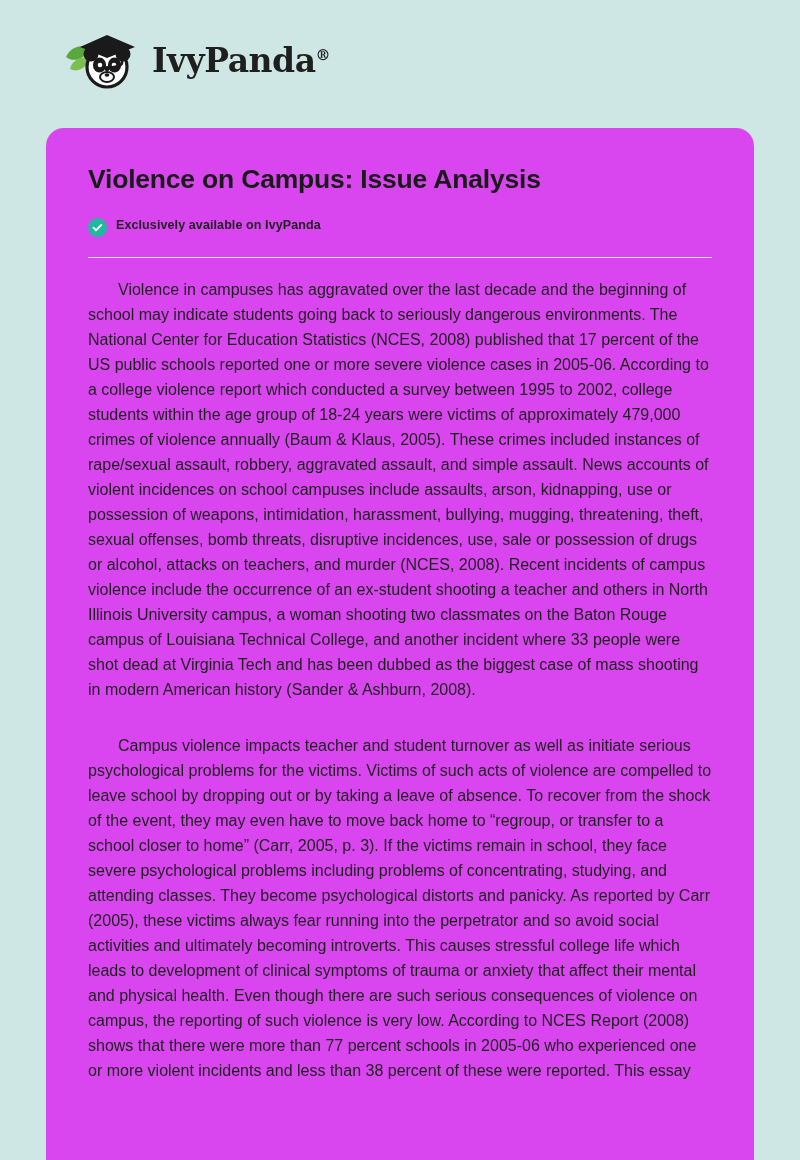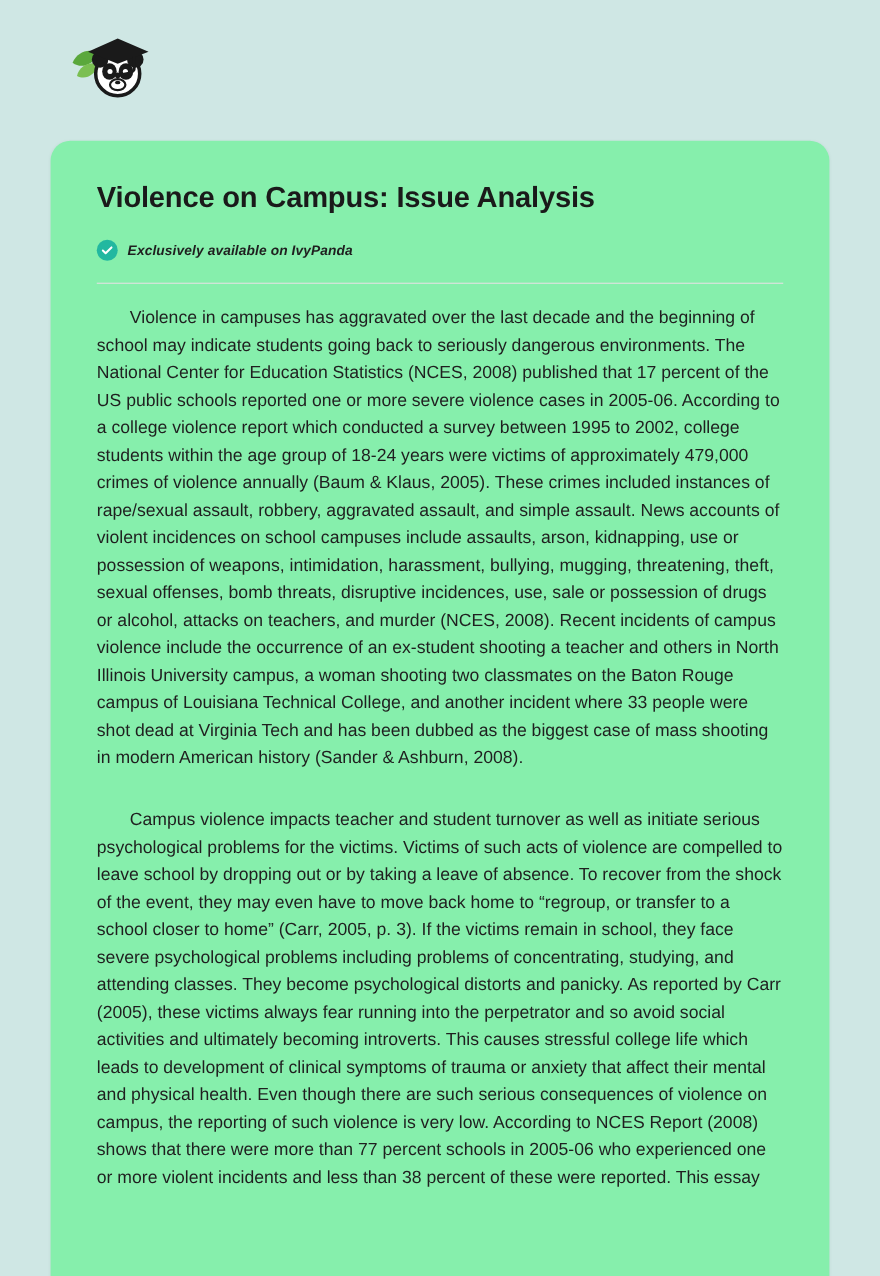--- a/index.html
+++ b/index.html
@@ -59,41 +59,40 @@
     vertical-align: super;
     font-weight: bold;
   }
 
   
   .card {
     position: absolute;
     left: 46px;
     top: 128px;
     width: 708px;
-    background: #86efac;
+    background: #d946ef;
     border-radius: 18px 18px 0 0;
     box-sizing: border-box;
     padding: 34px 42px 0 42px;
     min-height: 1032px;
     box-shadow: 0 1px 3px rgba(0,0,0,0.05);
   }
   h1.doc-title {
     margin: 0;
     font-size: 26.5px;
     line-height: 1.3;
     font-weight: bold;
     color: #1a1a1a;
     letter-spacing: -0.2px;
     font-family: "Liberation Sans", sans-serif;
   }
   .exclusive-row {
     display: flex;
-    align-items: center;
+    align-items: flex-start;
     margin-top: 22px;
-    font-style: italic;
   }
   .check-badge {
     width: 19px;
     height: 19px;
     border-radius: 50%;
     background: #22b8a0;
     display: inline-flex;
     align-items: center;
     justify-content: center;
     margin-right: 9px;
@@ -150,20 +149,21 @@
           <circle cx="54" cy="38" r="2.3" fill="#ffffff"></circle>
 
           <ellipse cx="47" cy="50" rx="7" ry="5" fill="#ffffff" stroke="#1a1a1a" stroke-width="2"></ellipse>
           <ellipse cx="47" cy="48" rx="2.4" ry="1.7" fill="#1a1a1a"></ellipse>
 
           <path d="M20 20 L47 8 L75 20 L47 31 Z" fill="#1a1a1a"></path>
           <path d="M62 24 L62 36 C62 39, 52 41, 47 41" fill="none" stroke="#1a1a1a" stroke-width="2.6"></path>
           <circle cx="47" cy="41.5" r="2.6" fill="#1a1a1a"></circle>
         </svg>
       </span>
+      <span class="brand-name"><span>IvyPanda</span><span class="reg">®</span></span>
     </div>
   </div>
 
   <div class="card">
     <h1 class="doc-title">Violence on Campus: Issue Analysis</h1>
 
     <div class="exclusive-row">
       <span class="check-badge">
         <svg width="11" height="11" viewBox="0 0 12 12" xmlns="http://www.w3.org/2000/svg">
           <path d="M1.6 6.2 L4.4 9 L10.2 3.2" fill="none" stroke="#ffffff" stroke-width="2" stroke-linecap="round" stroke-linejoin="round"></path>

